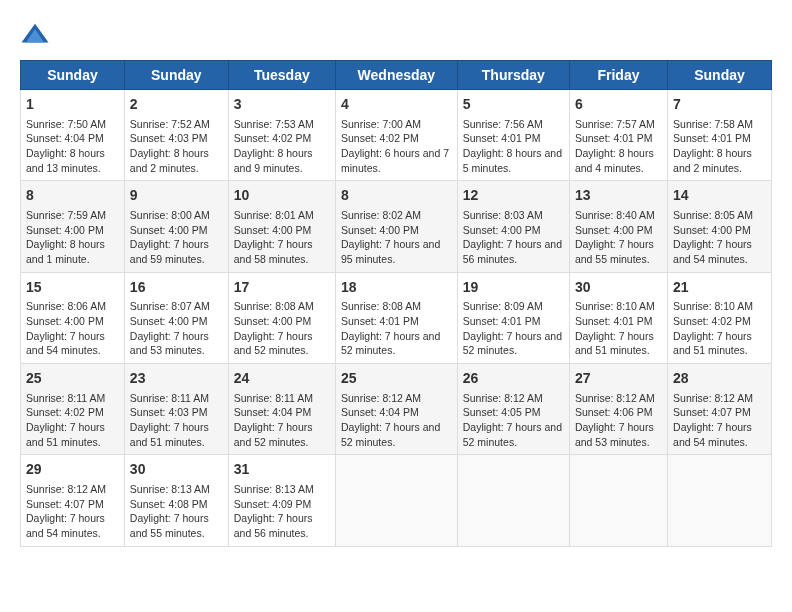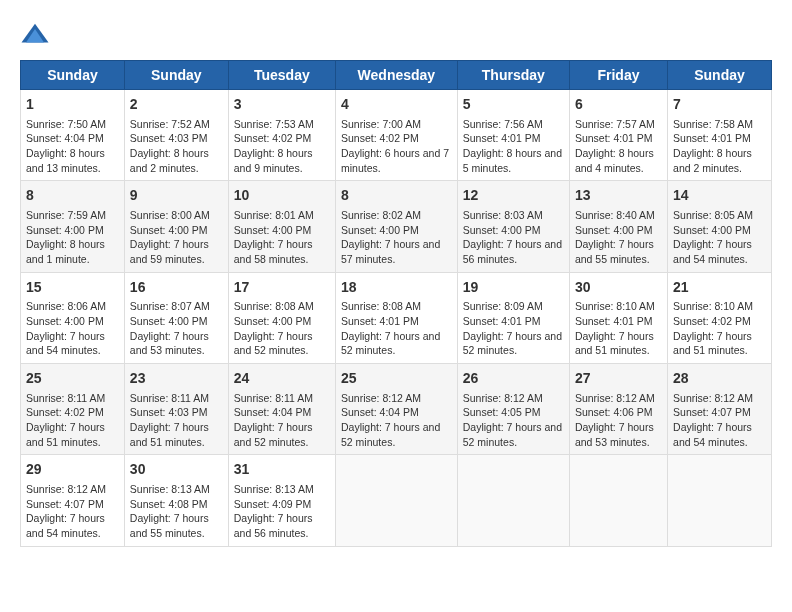--- a/index.html
+++ b/index.html
@@ -182,21 +182,21 @@
         <td>
           <span class="day-number">10</span>
           <div>Sunrise: 8:01 AM</div>
           <div>Sunset: 4:00 PM</div>
           <div>Daylight: 7 hours and 58 minutes.</div>
         </td>
         <td>
           <span class="day-number">8</span>
           <div>Sunrise: 8:02 AM</div>
           <div>Sunset: 4:00 PM</div>
-          <div>Daylight: 7 hours and 57 minutes.</div>
+          <div>Daylight: 7 hours and 95 minutes.</div>
         </td>
         <td>
           <span class="day-number">12</span>
           <div>Sunrise: 8:03 AM</div>
           <div>Sunset: 4:00 PM</div>
           <div>Daylight: 7 hours and 56 minutes.</div>
         </td>
         <td>
           <span class="day-number">13</span>
           <div>Sunrise: 8:40 AM</div>

